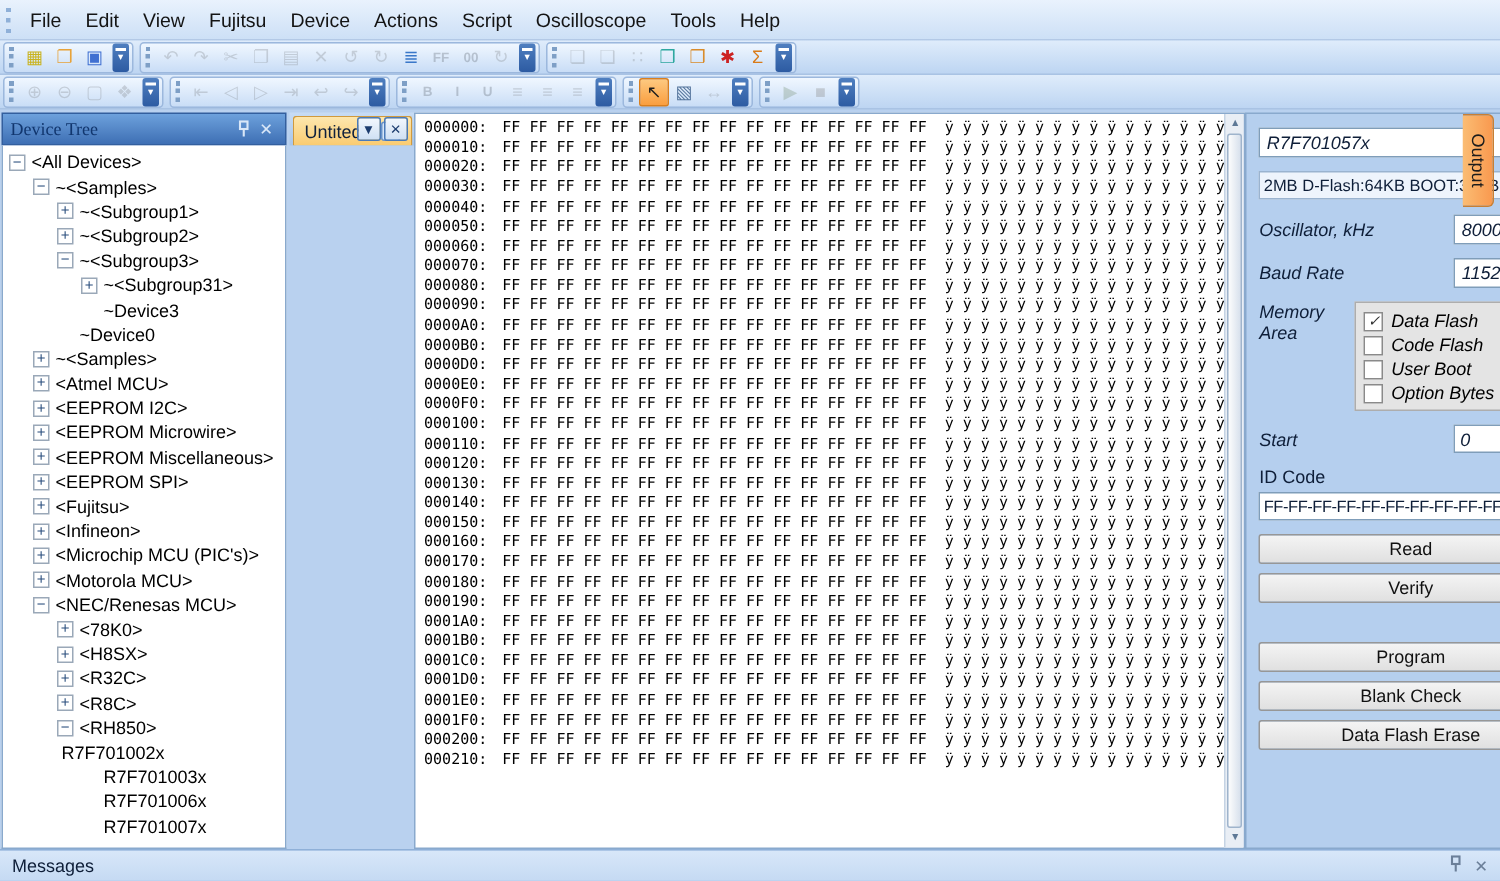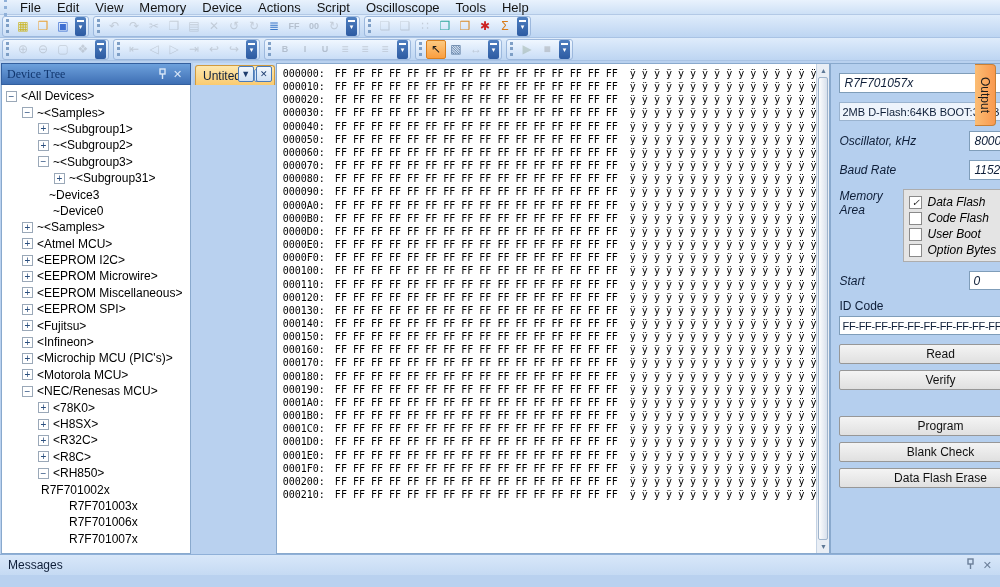--- a/index.html
+++ b/index.html
@@ -1,20 +1,20 @@
 <!DOCTYPE html>
 <html><head>
 <meta charset="utf-8">
 <style>
   * { margin:0; padding:0; box-sizing:border-box; }
   html,body { width:1000px; height:587px; overflow:hidden; }
   body { font-family:"Liberation Sans",sans-serif; background:#b9d1ef; color:#10213c; }
 
   
-  .menubar { height:15px; background:linear-gradient(#e9f2fd,#cde0f6); display:flex; align-items:center; padding-left:3px; border-bottom:1px solid #b3c9e6; font-size:13px; color:#141414; }
+  .menubar { height:27px; background:linear-gradient(#e9f2fd,#cde0f6); display:flex; align-items:center; padding-left:3px; border-bottom:1px solid #b3c9e6; font-size:13px; color:#141414; }
   .menubar .grip { width:4px; height:17px; border-left:3px dotted #8fb0d8; margin:0 4px 0 1px; }
   .menu-item { padding:5px 8px; cursor:default; }
 
   
   .toolbar { height:23px; background:linear-gradient(#dfecfb,#bdd5f2); display:flex; align-items:center; padding-left:2px; border-bottom:1px solid #a9c3e4; }
   .tb-group { display:flex; align-items:center; height:21px; background:linear-gradient(#f0f7ff,#c9ddf6); border:1px solid #9cb8dd; border-radius:3px; padding:0 2px; margin-right:4px; }
   .tb-grip { width:3px; height:14px; border-left:3px dotted #7e9fc6; margin:0 4px 0 1px; }
   .tb-btn { width:20px; height:19px; display:flex; align-items:center; justify-content:center; font-size:12px; border-radius:2px; }
   .tb-btn.disabled { opacity:.35; filter:grayscale(70%); }
   .tb-btn.active { background:linear-gradient(#fdc980,#fa9e3f); border:1px solid #d97f1e; }
@@ -99,21 +99,21 @@
 <body>
 
 <div class="app">
 
   <div class="menubar">
     <span class="grip"></span>
     <span id="menu-items" style="display: flex;">
         <div class="menu-item">File</div>
         <div class="menu-item">Edit</div>
         <div class="menu-item">View</div>
-        <div class="menu-item">Memory</div>
+        <div class="menu-item">Fujitsu</div>
         <div class="menu-item">Device</div>
         <div class="menu-item">Actions</div>
         <div class="menu-item">Script</div>
         <div class="menu-item">Oscilloscope</div>
         <div class="menu-item">Tools</div>
         <div class="menu-item">Help</div>
       </span>
   </div>
 
   <div class="toolbar" id="toolbar1">
@@ -314,21 +314,21 @@
             <span>~&lt;Subgroup2&gt;</span>
           </div>
           <div class="tree-row" style="padding-left: 36px;">
             <div class="expander">−</div>
             <span>~&lt;Subgroup3&gt;</span>
           </div>
           <div class="tree-row" style="padding-left: 52px;">
             <div class="expander">+</div>
             <span>~&lt;Subgroup31&gt;</span>
           </div>
-          <div class="tree-row" style="padding-left: 32px;">
+          <div class="tree-row" style="padding-left: 52px;">
             <div class="expander-spacer"></div>
             <span>~Device3</span>
           </div>
           <div class="tree-row" style="padding-left: 36px;">
             <div class="expander-spacer"></div>
             <span>~Device0</span>
           </div>
           <div class="tree-row" style="padding-left: 20px;">
             <div class="expander">+</div>
             <span>~&lt;Samples&gt;</span>

